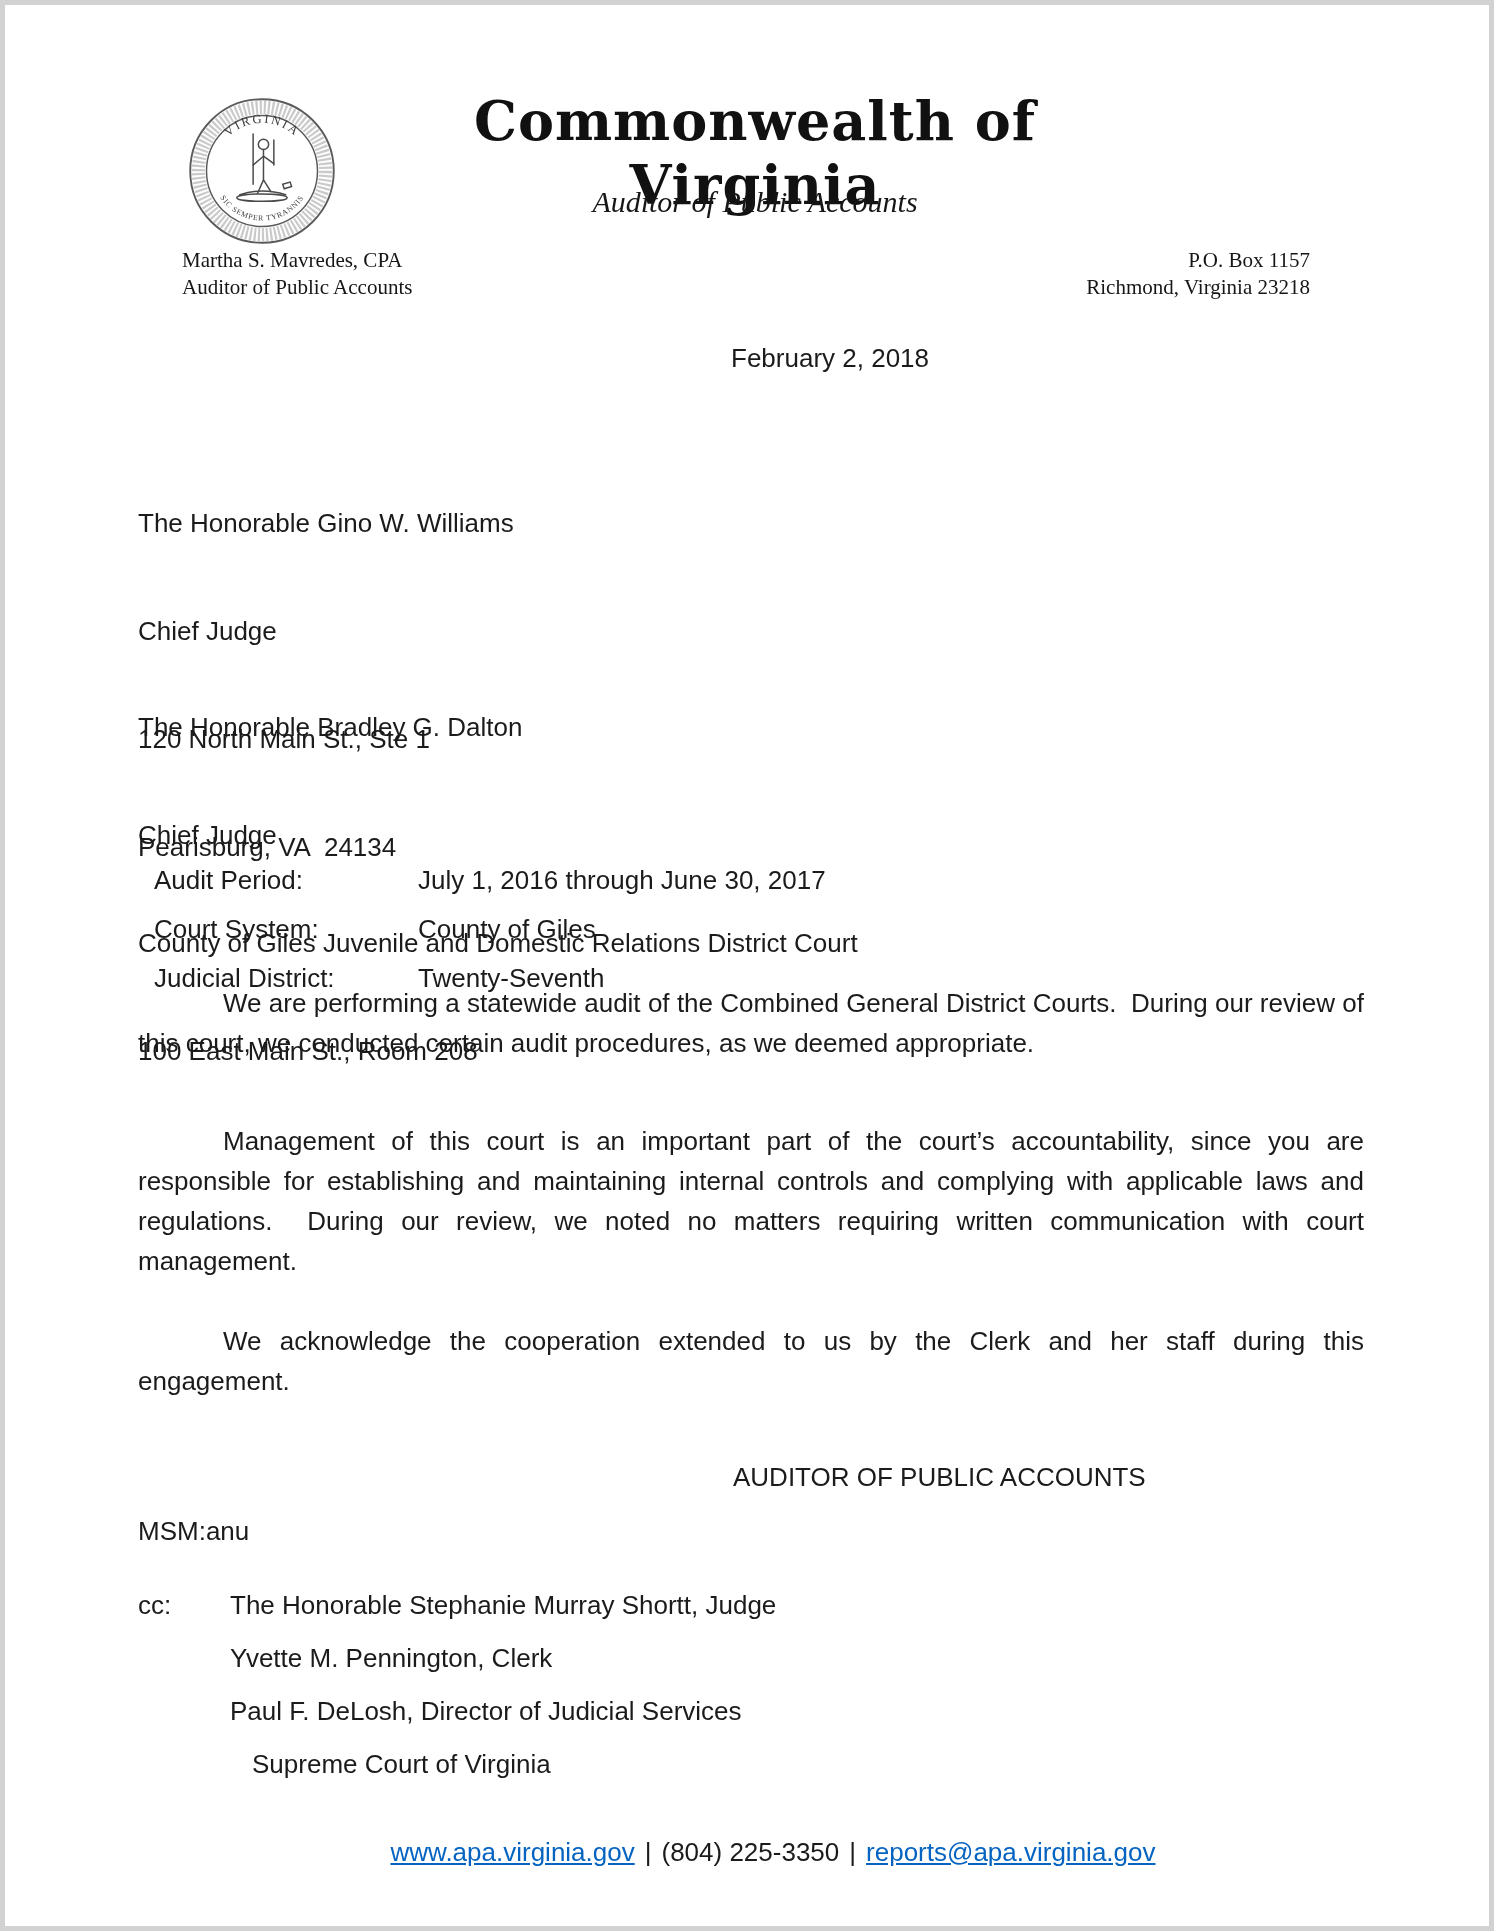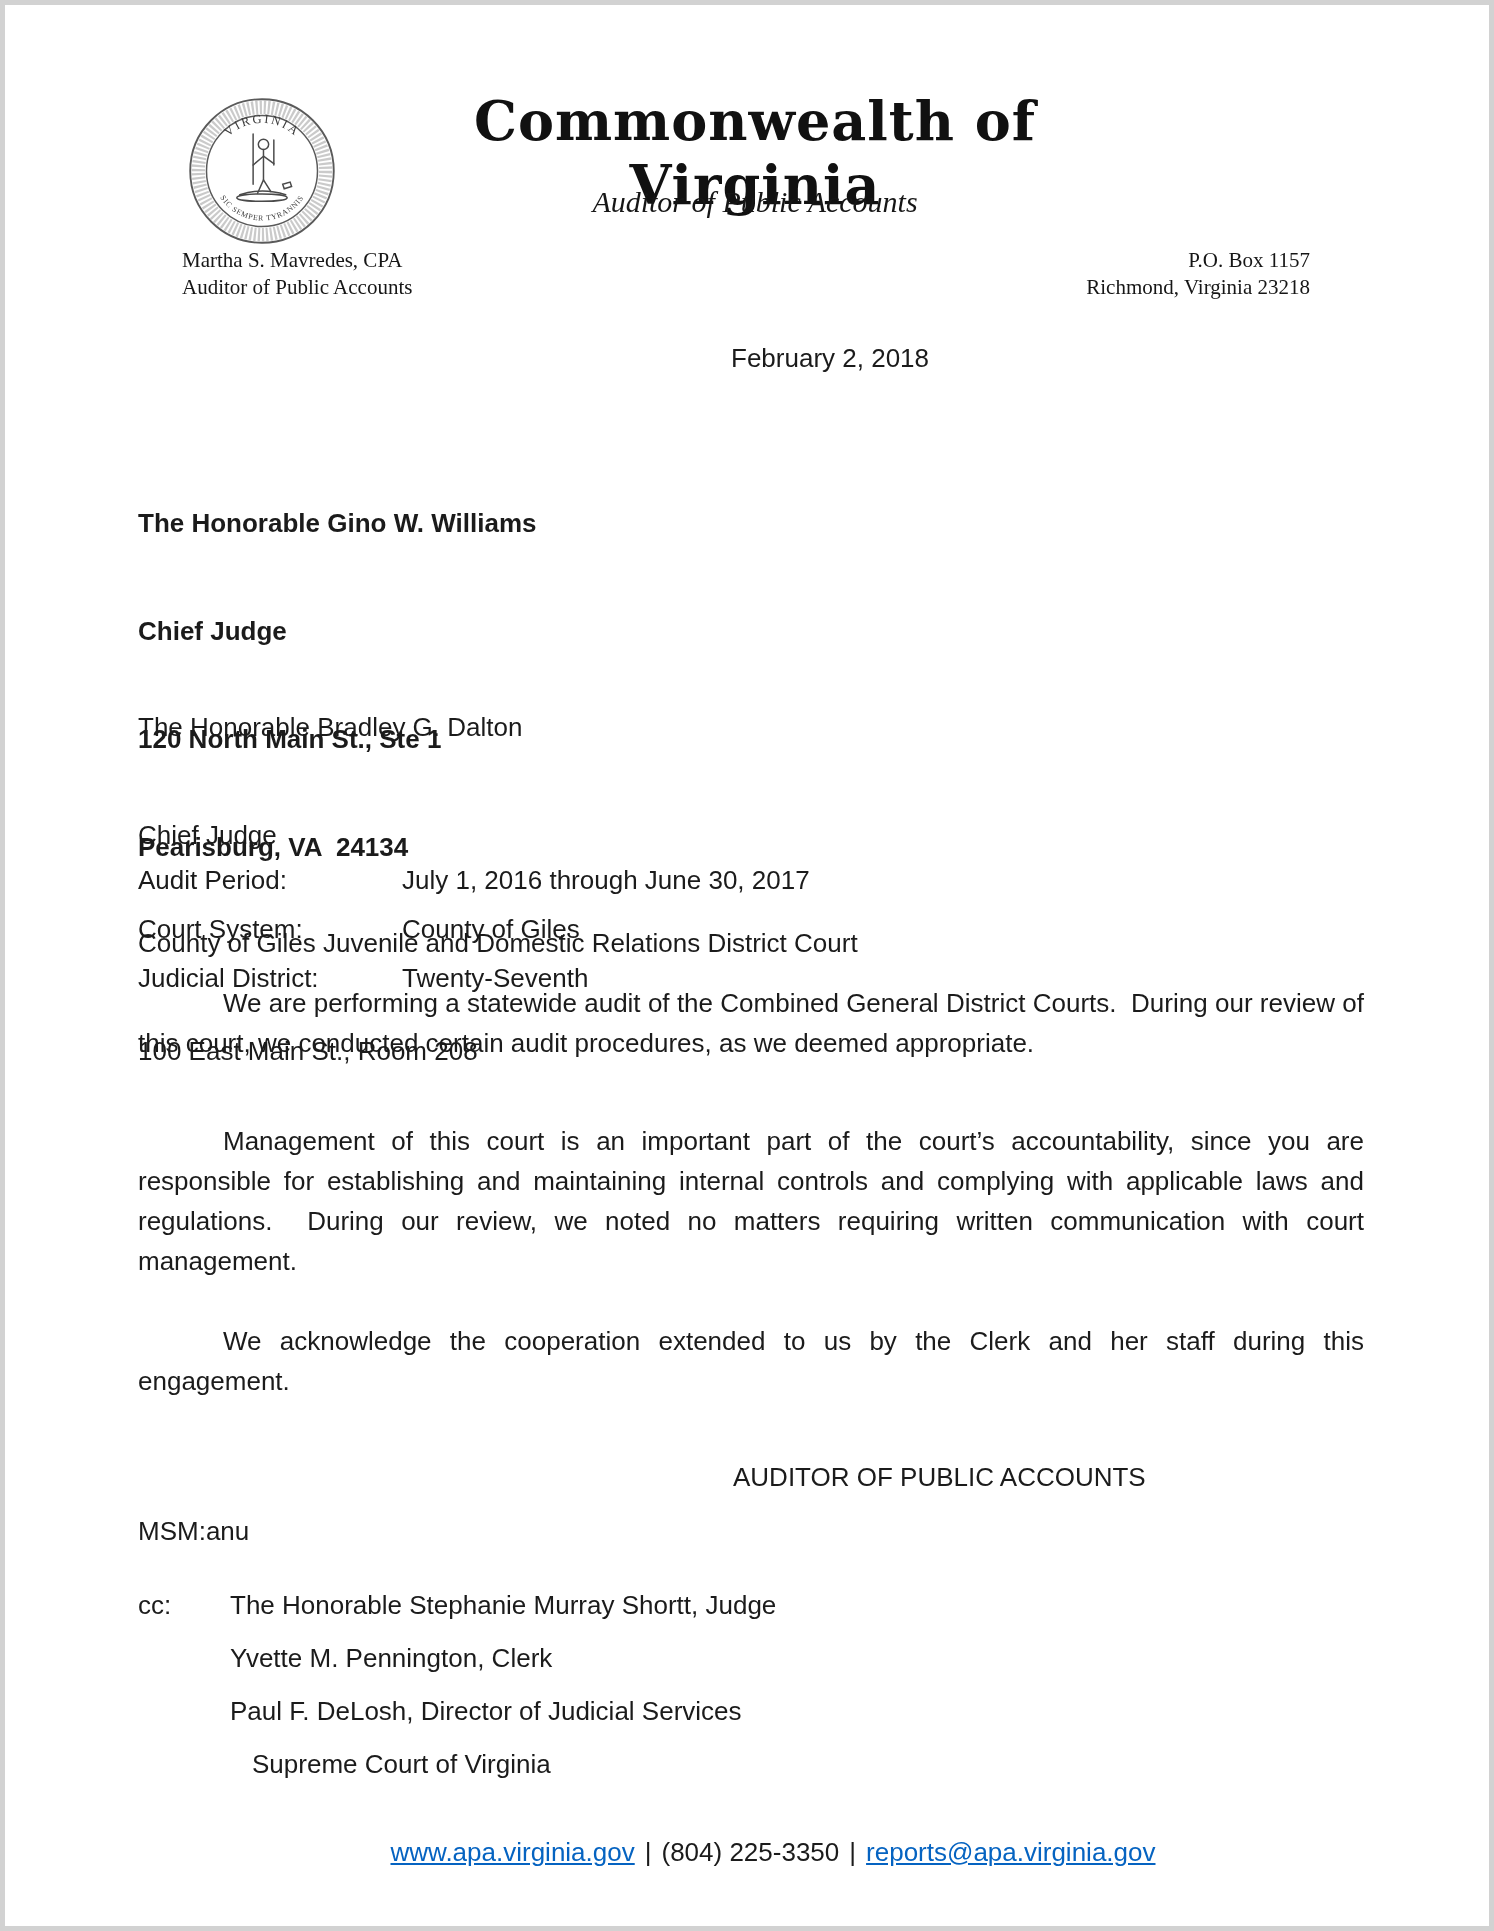--- a/index.html
+++ b/index.html
@@ -67,26 +67,26 @@
   }
 
   
   .date-line {
     position: absolute;
     left: 726px;
     top: 338px;
     font-size: 26px;
   }
   .addr { position: absolute; left: 133px; font-size: 26px; line-height: 36px; white-space: pre-wrap; }
-  .addr-1 { top: 428px; font-weight: bold; }
+  .addr-1 { top: 428px; }
   .addr-2 { top: 632px; }
 
   .audit-block { position: absolute; left: 133px; top: 860px; font-size: 26px; }
   .audit-row { display: flex; height: 49px; align-items: flex-start; }
-  .audit-label { width: 264px; flex: 0 0 264px; }
+  .audit-label { width: 264px; flex: 0 0 264px; margin-left: 16px; }
 
   .paras { position: absolute; left: 133px; width: 1226px; }
   .para {
     position: absolute;
     left: 0;
     width: 1226px;
     font-size: 26px;
     line-height: 40px;
     text-align: justify;
     text-indent: 85px;

